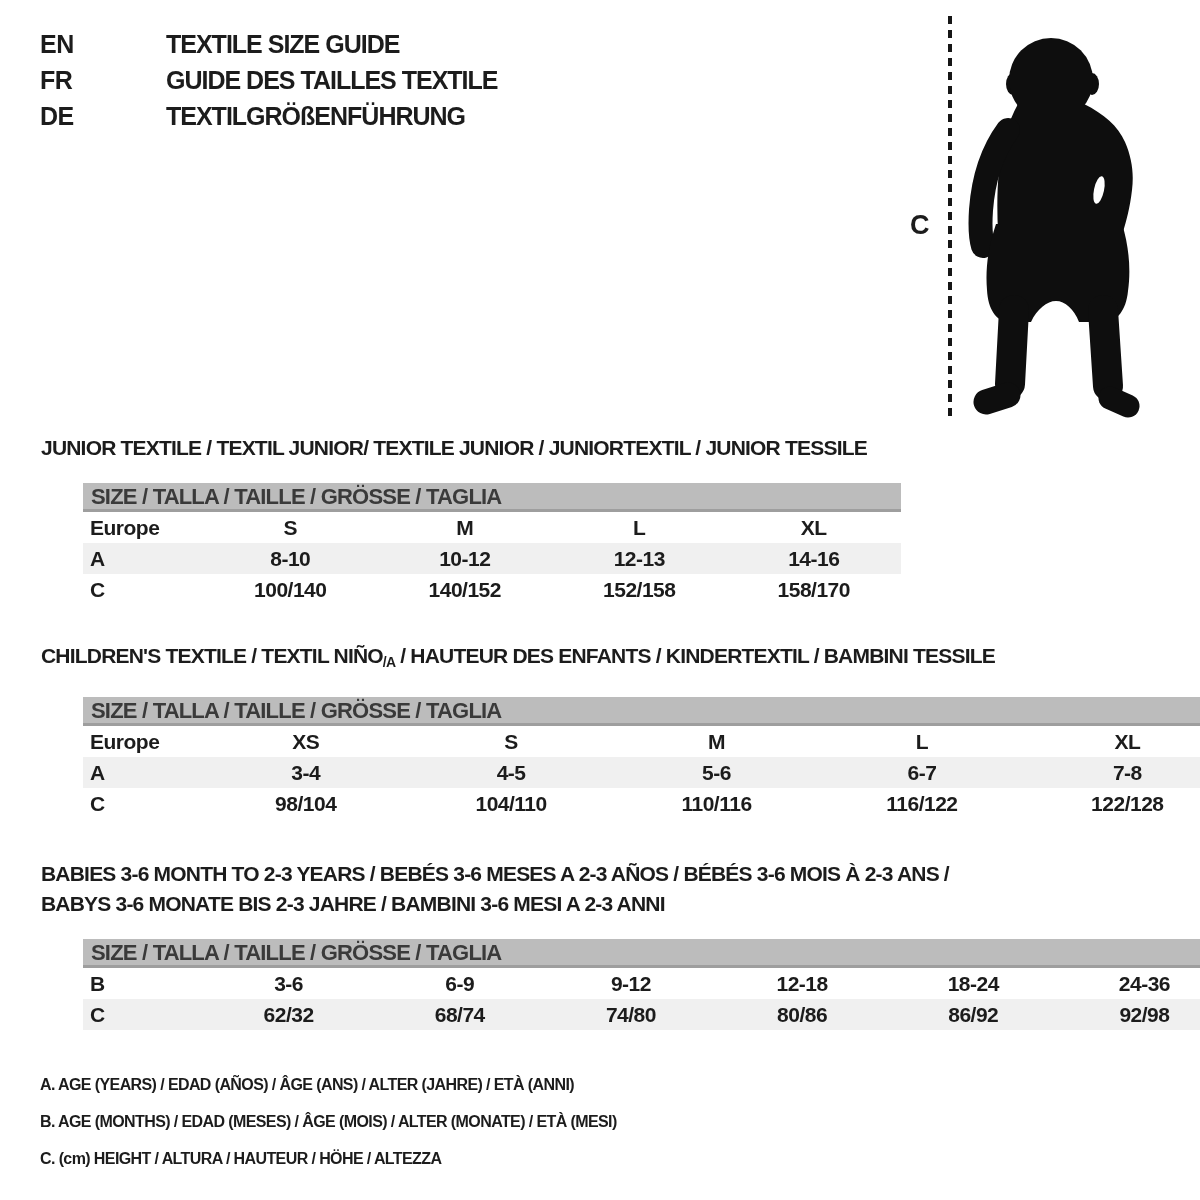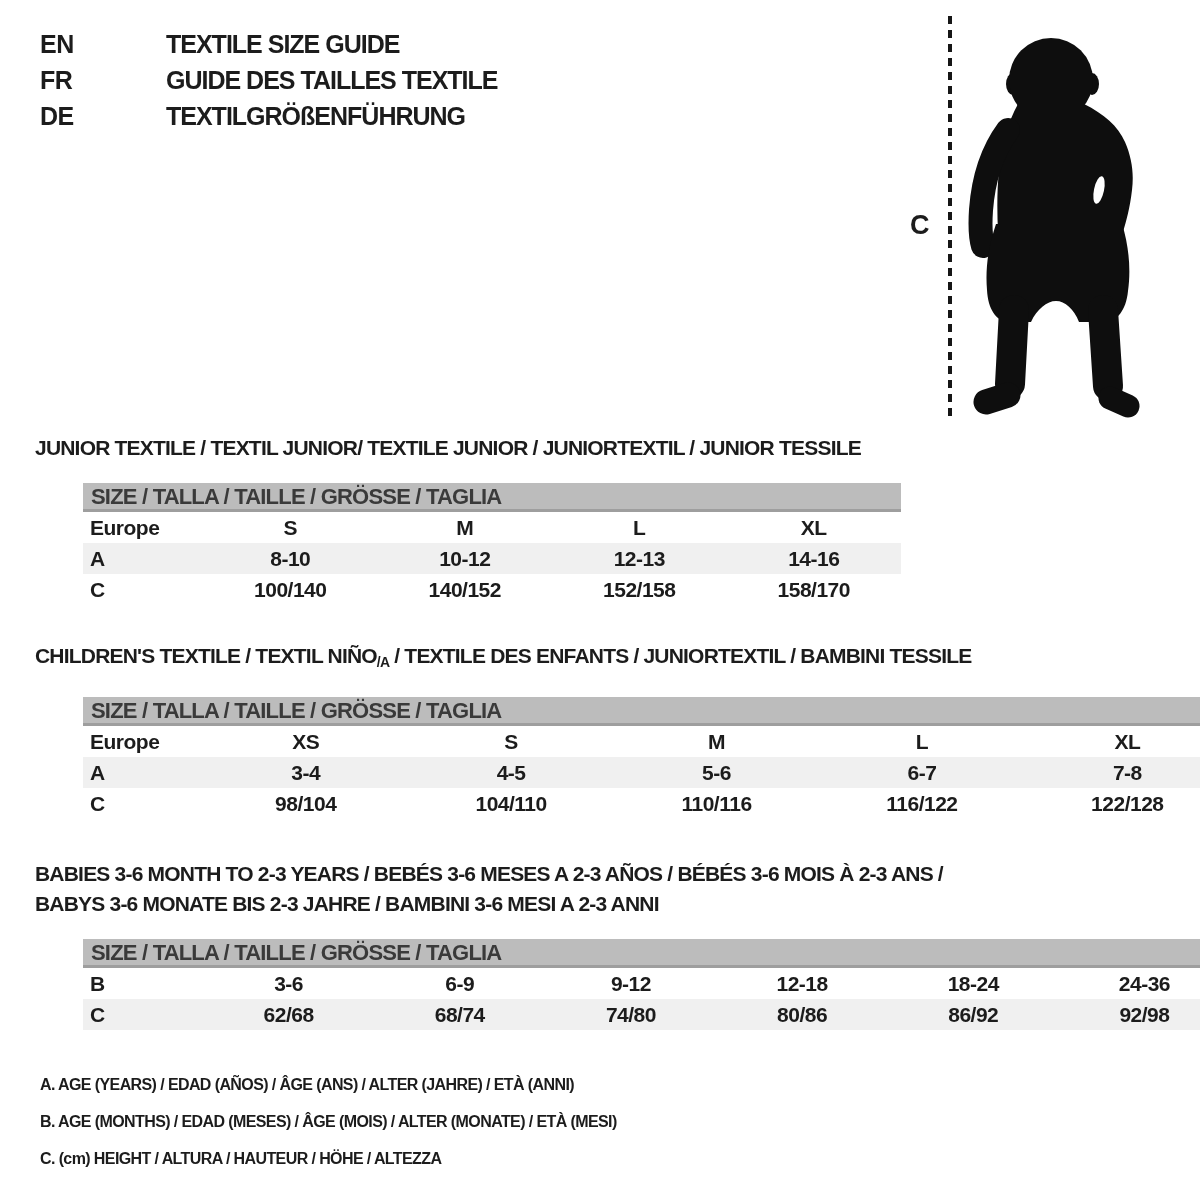--- a/index.html
+++ b/index.html
@@ -28,21 +28,21 @@
   .c-label{position:absolute;left:910px;top:210px;font-size:27px;font-weight:bold;}
   .dash-line{
     position:absolute;left:948px;top:16px;width:4px;height:402px;
     background:repeating-linear-gradient(to bottom,#161616 0 8px,transparent 8px 14px);
   }
   .toddler{position:absolute;left:958px;top:18px;width:184px;height:402px;}
 
   
   .content{position:absolute;left:35px;top:437px;width:1147px;}
   .section{margin-bottom:40px;}
-  .sec-title{margin-left:0;font-weight:bold;font-size:21px;letter-spacing:-0.8px;white-space:nowrap;}
+  .sec-title{margin-left:6px;font-weight:bold;font-size:21px;letter-spacing:-0.8px;white-space:nowrap;}
   .title-line{line-height:22px;}
   .section-babies .title-line{line-height:30px;}
   .sec-title .sub{font-size:14px;vertical-align:-4px;}
   .tbl{margin-top:24px;margin-left:48px;}
   .section-babies .tbl{margin-top:20px;}
   .section-junior .tbl{width:818px;}
   .section-children .tbl,.section-babies .tbl{width:1147px;}
   .tbl-header{
     height:29px;line-height:27px;background:var(--bar);
     border-bottom:3px solid var(--bar-border);
@@ -133,21 +133,21 @@
               <span class="cell val">100/140</span>
               <span class="cell val">140/152</span>
               <span class="cell val">152/158</span>
               <span class="cell val">158/170</span>
             </div>
           </div>
         </div>
       </div>
       <div class="section section-children">
         <div class="sec-title">
-          <div class="title-line"><span>CHILDREN'S TEXTILE / TEXTIL NIÑO</span><span class="sub">/A</span><span> / TEXTILE DES ENFANTS / JUNIORTEXTIL / BAMBINI TESSILE</span></div>
+          <div class="title-line"><span>CHILDREN'S TEXTILE / TEXTIL NIÑO</span><span class="sub">/A</span><span> / HAUTEUR DES ENFANTS / KINDERTEXTIL / BAMBINI TESSILE</span></div>
         </div>
         <div class="tbl">
           <div class="tbl-header">SIZE / TALLA / TAILLE / GRÖSSE / TAGLIA</div>
           <div class="rows">
             <div class="row">
               <span class="cell label">Europe</span>
               <span class="cell val">XS</span>
               <span class="cell val">S</span>
               <span class="cell val">M</span>
               <span class="cell val">L</span>
@@ -184,21 +184,21 @@
               <span class="cell label">B</span>
               <span class="cell val">3-6</span>
               <span class="cell val">6-9</span>
               <span class="cell val">9-12</span>
               <span class="cell val">12-18</span>
               <span class="cell val">18-24</span>
               <span class="cell val">24-36</span>
             </div>
             <div class="row">
               <span class="cell label">C</span>
-              <span class="cell val">62/68</span>
+              <span class="cell val">62/32</span>
               <span class="cell val">68/74</span>
               <span class="cell val">74/80</span>
               <span class="cell val">80/86</span>
               <span class="cell val">86/92</span>
               <span class="cell val">92/98</span>
             </div>
           </div>
         </div>
       </div>
     </div>

